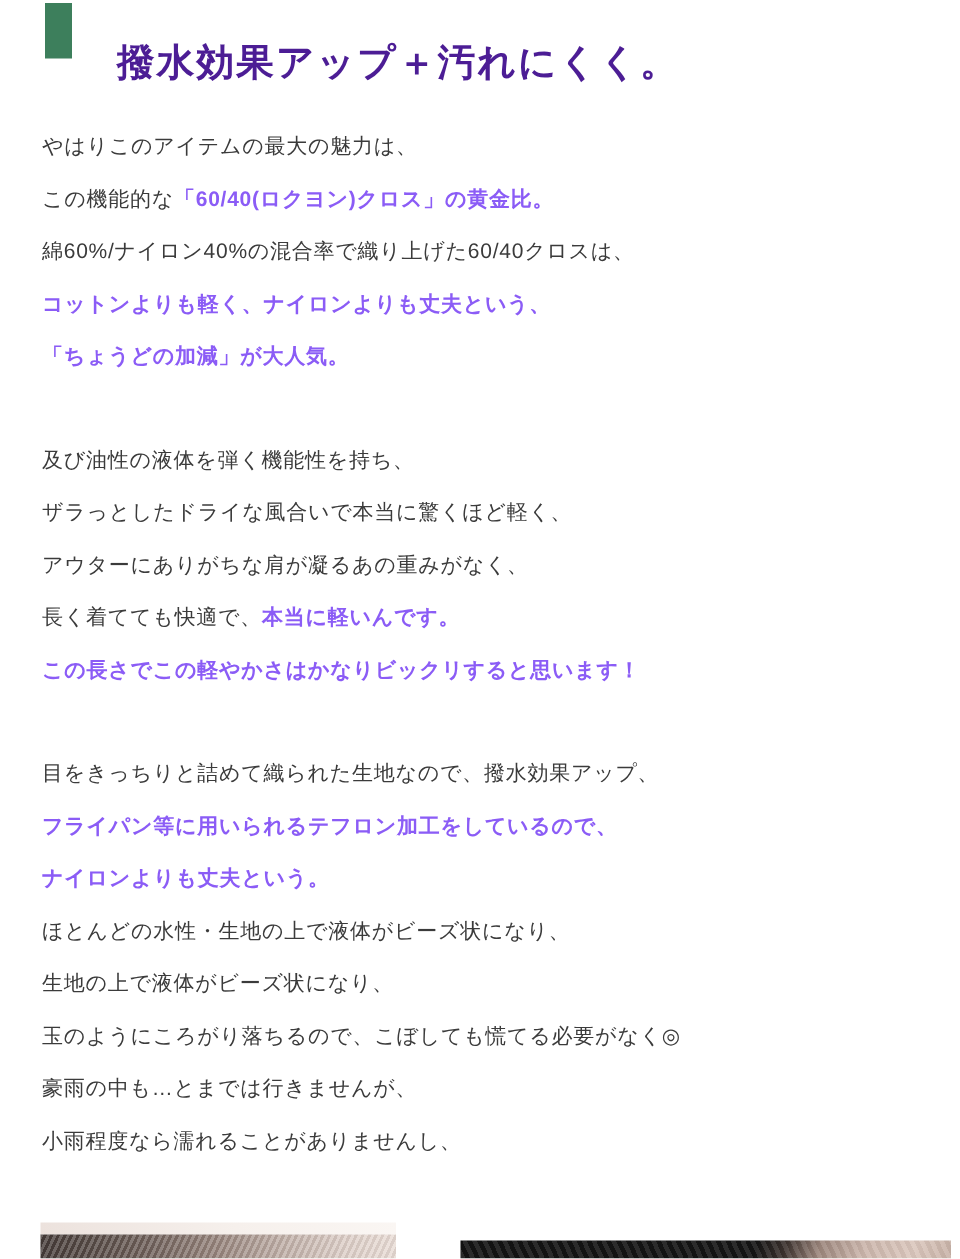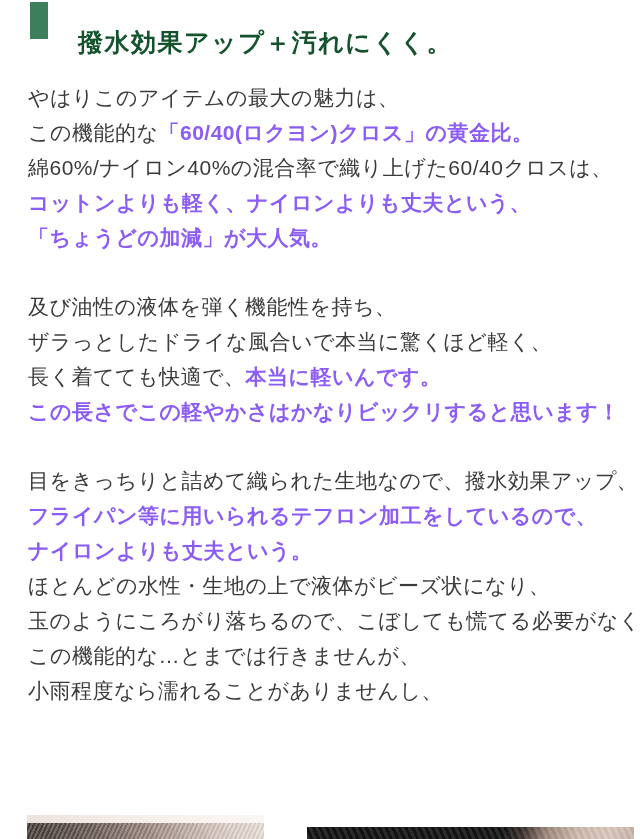--- a/index.html
+++ b/index.html
@@ -11,26 +11,26 @@
     font-family:"Liberation Sans","DejaVu Sans",sans-serif;
   }
   
   .accent-bar{
     position:absolute;left:30px;top:2px;width:18px;height:37px;
     background:#3d7f5c;
   }
   .section-title{
     position:absolute;left:78px;top:4px;
     font-size:25px;line-height:34px;font-weight:700;
-    color:#14532d;letter-spacing:1.5px;white-space:nowrap;
+    color:#4c1d95;letter-spacing:1.5px;white-space:nowrap;
   }
   
   .copy{
     position:absolute;left:28px;top:80px;width:604px;
-    font-size:21px;color:#3b3b3b;letter-spacing:.5px;
+    font-size:14px;color:#3b3b3b;letter-spacing:.5px;
   }
   .para{margin:0;}
   .para + .para{margin-top:34px;}
   .ln{margin:0;line-height:35px;white-space:nowrap;}
   .seg{font-weight:400;}
   .seg.b{font-weight:700;color:#8b5cf6;}
   
   .photo-left{
     position:absolute;left:27px;top:815px;width:237px;height:24px;
   }
@@ -63,31 +63,33 @@
     <p class="ln"><span class="seg">やはりこのアイテムの最大の魅力は、</span></p>
     <p class="ln"><span class="seg">この機能的な</span><span class="seg b">「60/40(ロクヨン)クロス」の黄金比。</span></p>
     <p class="ln"><span class="seg">綿60%/ナイロン40%の混合率で織り上げた60/40クロスは、</span></p>
     <p class="ln"><span class="seg b">コットンよりも軽く、ナイロンよりも丈夫という、</span></p>
     <p class="ln"><span class="seg b">「ちょうどの加減」が大人気。</span></p>
   </div>
 
   <div class="para">
     <p class="ln"><span class="seg">及び油性の液体を弾く機能性を持ち、</span></p>
     <p class="ln"><span class="seg">ザラっとしたドライな風合いで本当に驚くほど軽く、</span></p>
+    <p class="ln"><span class="seg">アウターにありがちな肩が凝るあの重みがなく、</span></p>
     <p class="ln"><span class="seg">長く着てても快適で、</span><span class="seg b">本当に軽いんです。</span></p>
     <p class="ln"><span class="seg b">この長さでこの軽やかさはかなりビックリすると思います！</span></p>
   </div>
 
   <div class="para">
     <p class="ln"><span class="seg">目をきっちりと詰めて織られた生地なので、撥水効果アップ、</span></p>
     <p class="ln"><span class="seg b">フライパン等に用いられるテフロン加工をしているので、</span></p>
     <p class="ln"><span class="seg b">ナイロンよりも丈夫という。</span></p>
     <p class="ln"><span class="seg">ほとんどの水性・生地の上で液体がビーズ状になり、</span></p>
+    <p class="ln"><span class="seg">生地の上で液体がビーズ状になり、</span></p>
     <p class="ln"><span class="seg">玉のようにころがり落ちるので、こぼしても慌てる必要がなく◎</span></p>
-    <p class="ln"><span class="seg">この機能的な…とまでは行きませんが、</span></p>
+    <p class="ln"><span class="seg">豪雨の中も…とまでは行きませんが、</span></p>
     <p class="ln"><span class="seg">小雨程度なら濡れることがありませんし、</span></p>
   </div>
 
 </div>
 
 <div class="photo-left">
   <div class="pl-top"></div>
   <div class="pl-main"></div>
 </div>
 <div class="photo-right"></div>

